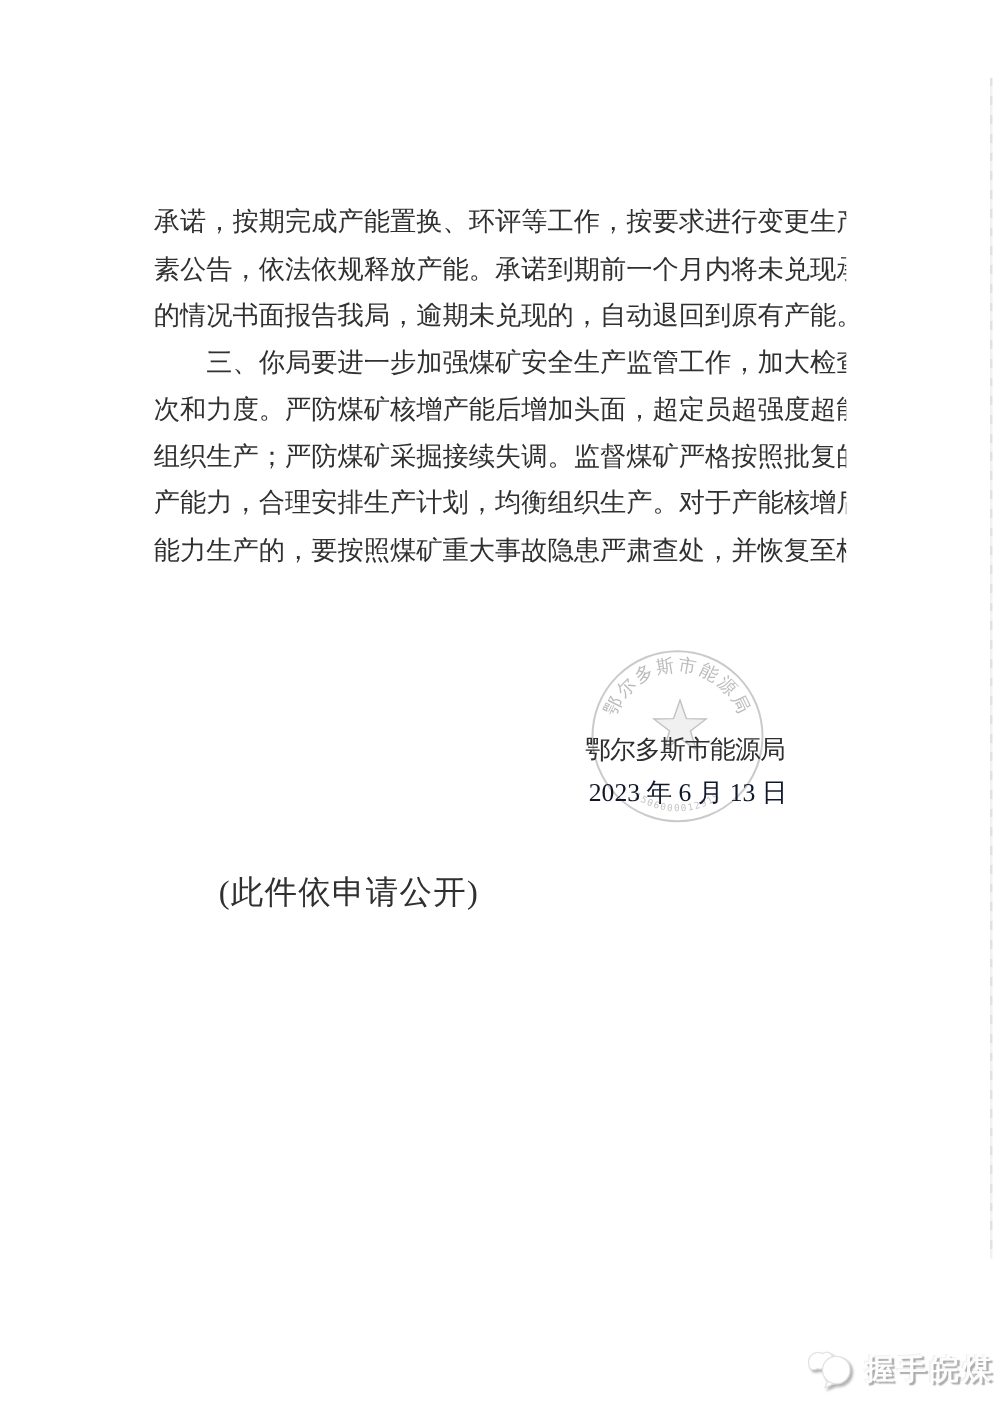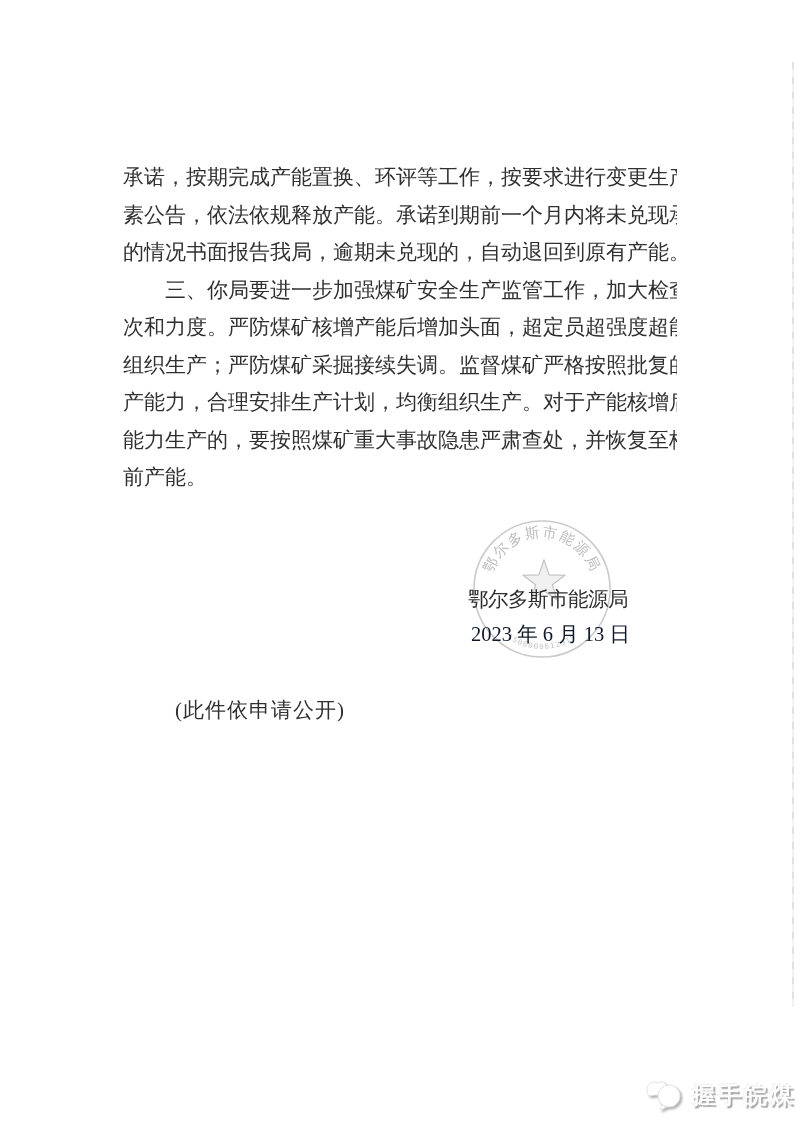--- a/index.html
+++ b/index.html
@@ -37,21 +37,21 @@
     position:absolute;left:468px;top:585px;z-index:2;
     font-size:20.5px;letter-spacing:-0.5px;color:#2e2e2e;
   }
   .sig-date{
     position:absolute;left:471px;top:620px;z-index:2;
     font-size:20.5px;color:#0f172a;
   }
   
   .note{
     position:absolute;left:175px;top:696px;
-    font-size:21px;letter-spacing:1px;color:#303030;
+    font-size:26px;letter-spacing:1px;color:#303030;
   }
   
   .watermark{
     position:absolute;left:643px;top:1077px;z-index:3;
     display:flex;align-items:center;gap:7px;text-align:right;
   }
   .wm-icon{width:42px;height:36px;filter:drop-shadow(2px 2px 1px #b3b3b3);}
   .wm-text{
     font-family:"Liberation Sans","DejaVu Sans",sans-serif;
     font-weight:bold;font-size:23px;letter-spacing:3px;
@@ -69,21 +69,20 @@
 
   <div class="doc-body">
     <div class="line">承诺，按期完成产能置换、环评等工作，按要求进行变更生产要</div>
     <div class="line">素公告，依法依规释放产能。承诺到期前一个月内将未兑现承诺</div>
     <div class="line">的情况书面报告我局，逾期未兑现的，自动退回到原有产能。</div>
     <div class="line indent">三、你局要进一步加强煤矿安全生产监管工作，加大检查频</div>
     <div class="line">次和力度。严防煤矿核增产能后增加头面，超定员超强度超能力</div>
     <div class="line">组织生产；严防煤矿采掘接续失调。监督煤矿严格按照批复的生</div>
     <div class="line">产能力，合理安排生产计划，均衡组织生产。对于产能核增后超</div>
     <div class="line">能力生产的，要按照煤矿重大事故隐患严肃查处，并恢复至核增</div>
-    <div class="line no-just">前产能。</div>
   </div>
 
   <div class="seal">
     <svg viewBox="0 0 148 142" xmlns="http://www.w3.org/2000/svg">
       <defs>
         <path id="sealTopArc" d="M 22.8 62 A 52 52 0 0 1 125.2 62"></path>
         <path id="sealBottomArc" d="M 22 101 A 60 60 0 0 0 126 101"></path>
       </defs>
       <circle cx="74" cy="71" r="68" fill="none" stroke="#b8b8b8" stroke-width="1.6" opacity="0.75"></circle>
       <path transform="translate(76,64) scale(1.1)" d="M0,-20 L4.7,-6.47 L19.02,-6.18 L7.6,2.47 L11.76,16.18 L0,8 L-11.76,16.18 L-7.6,2.47 L-19.02,-6.18 L-4.7,-6.47 Z" fill="#cfcfcf" fill-opacity="0.35" stroke="#b5b5b5" stroke-width="1" opacity="0.85"></path>

